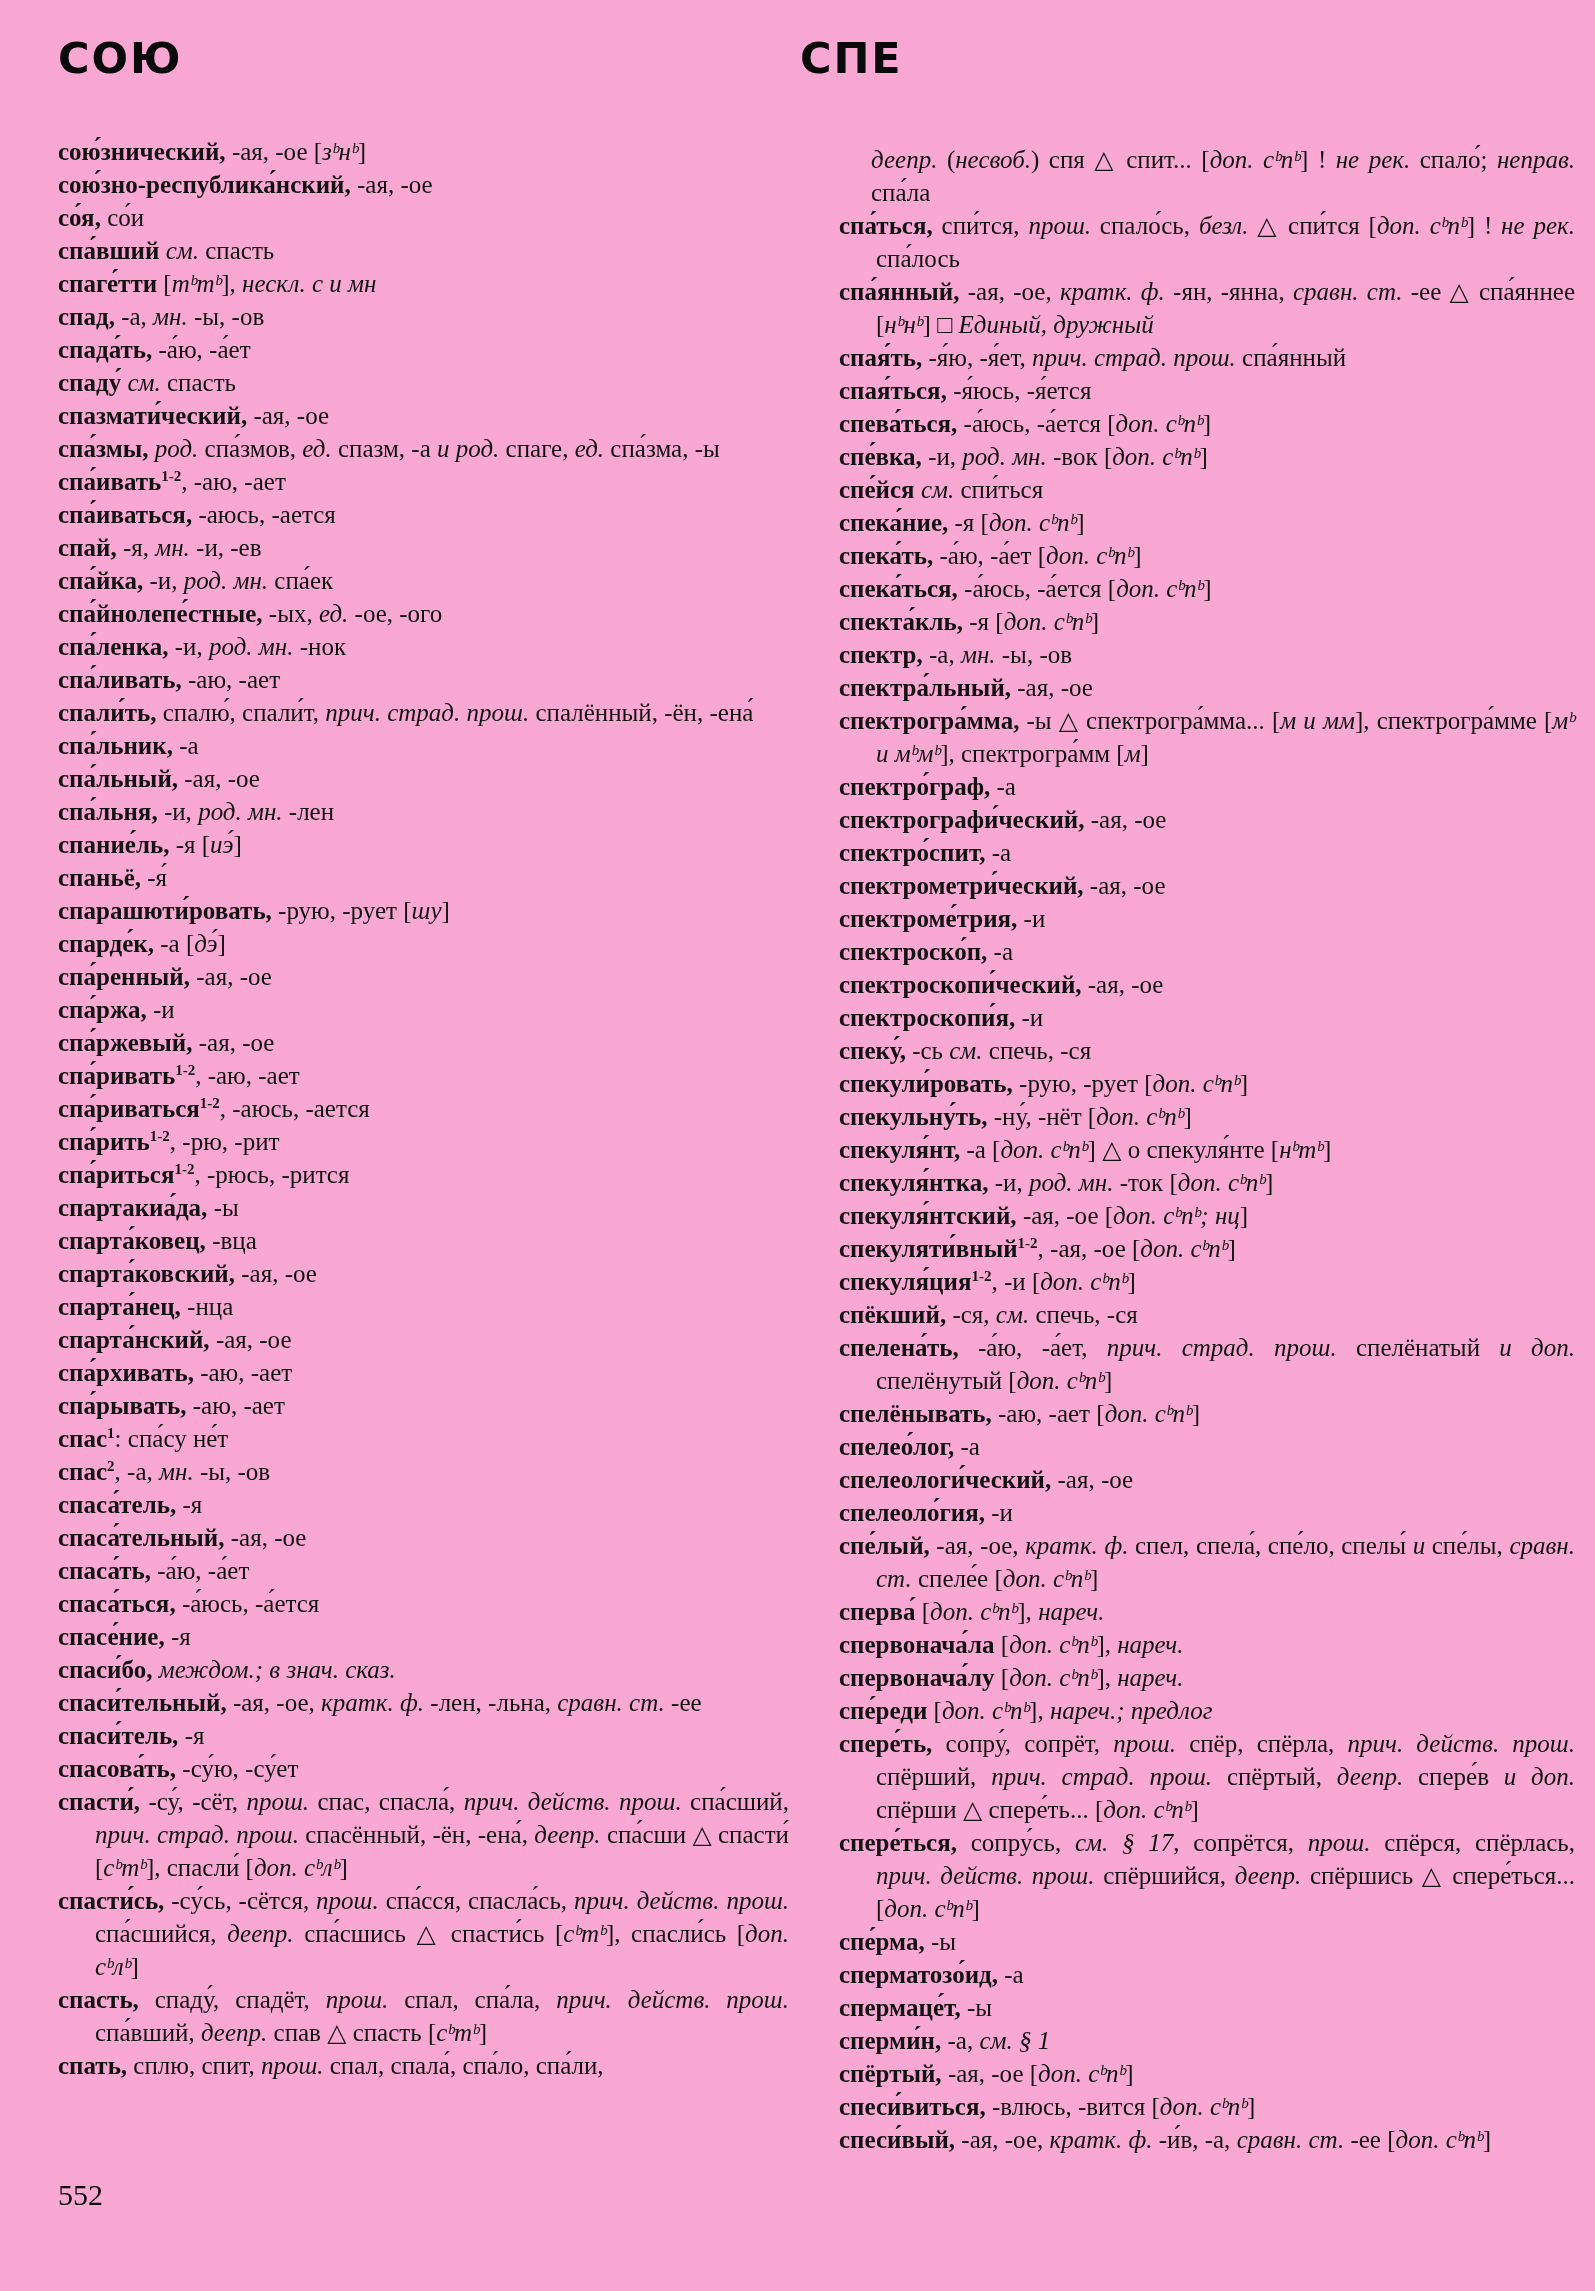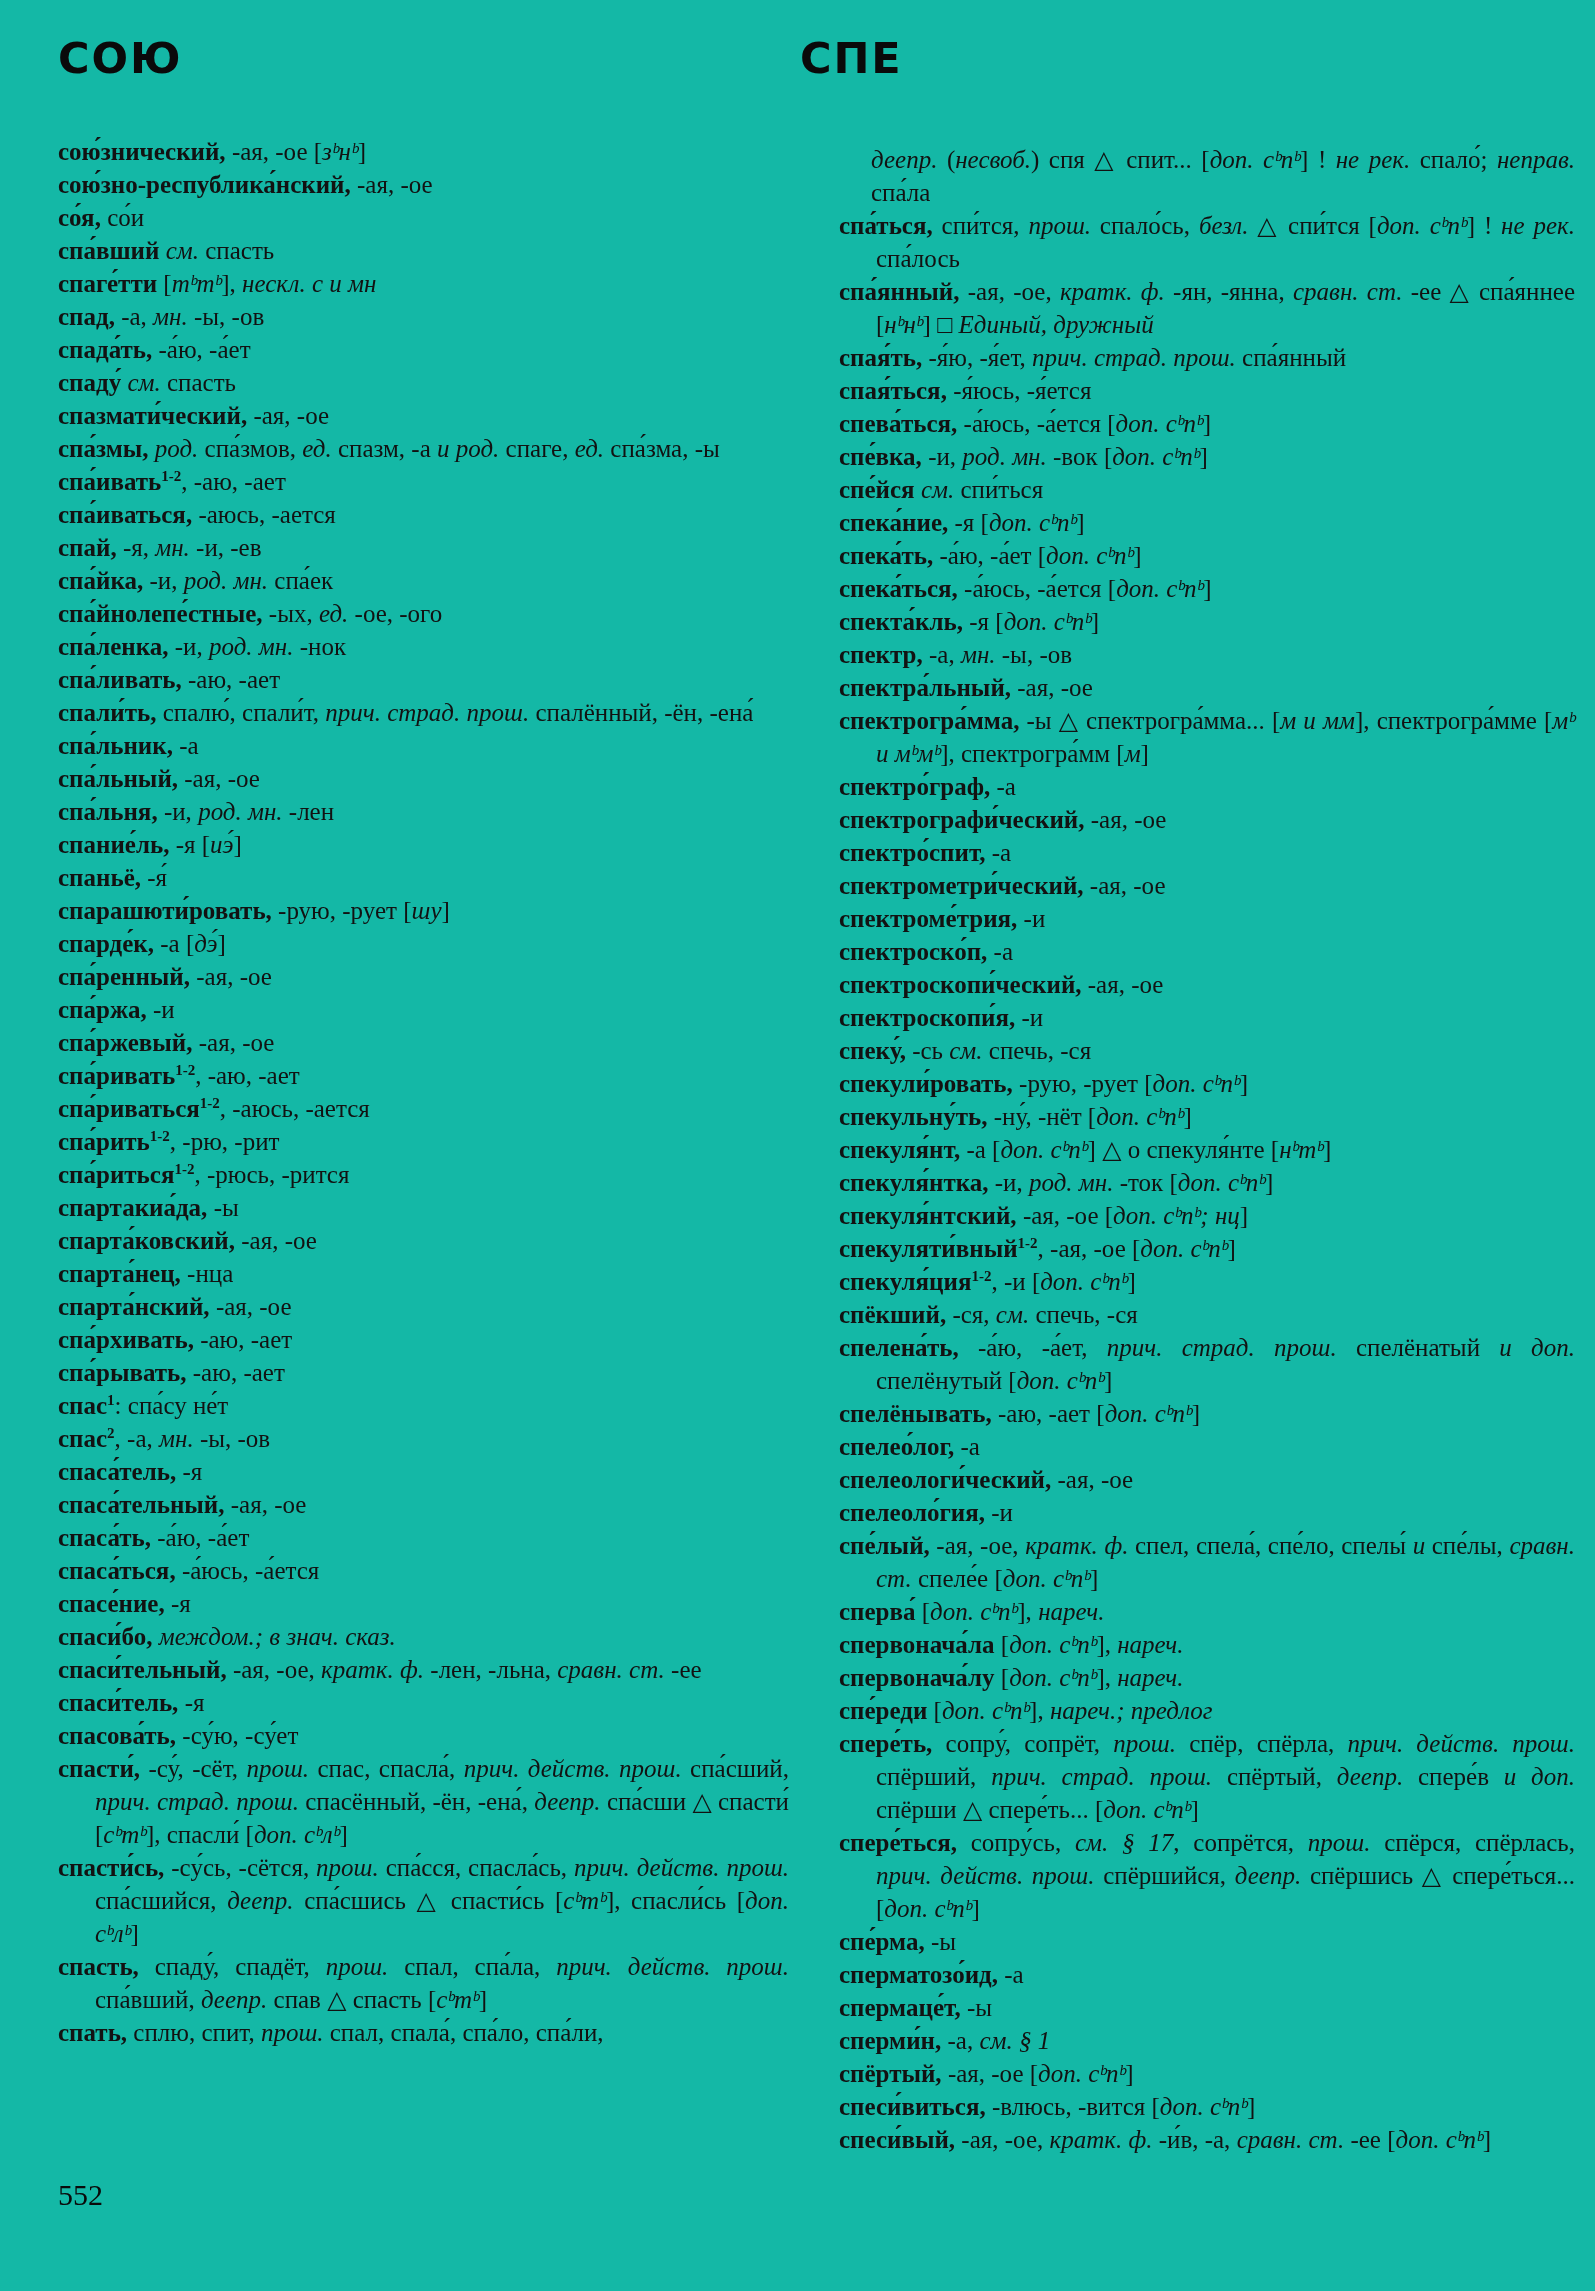--- a/index.html
+++ b/index.html
@@ -4,21 +4,21 @@
 <style>
   html,body{margin:0;padding:0;}
   body{
     width:1595px;height:2291px;
     background:#ffffff;
     font-family:"Liberation Serif","DejaVu Serif",serif;
     color:#121212;
     position:relative;
     -webkit-font-smoothing:antialiased;
   }
-  .page{position:absolute;inset:0;background:#14b8a6;overflow:hidden;}
+  .page{position:absolute;inset:0;background:#f9a8d4;overflow:hidden;}
   .guide{
     position:absolute;top:33px;
     font-family:"DejaVu Sans","Liberation Sans",sans-serif;
     font-weight:bold;font-size:43px;letter-spacing:1.9px;color:#0a0a0a;
   }
   .guide.left{left:58px;}
   .guide.right{left:800px;text-align:right;}
   .col{
     position:absolute;top:135px;
     font-size:25px;line-height:33px;
@@ -74,20 +74,21 @@
       <div class="entry"><span class="seg-b">спарашюти́ровать,</span><span class="seg-n"> -рую, -рует [</span><span class="seg-i">шу</span><span class="seg-n">]</span></div>
       <div class="entry"><span class="seg-b">спарде́к,</span><span class="seg-n"> -а [</span><span class="seg-i">дэ́</span><span class="seg-n">]</span></div>
       <div class="entry"><span class="seg-b">спа́ренный,</span><span class="seg-n"> -ая, -ое</span></div>
       <div class="entry"><span class="seg-b">спа́ржа,</span><span class="seg-n"> -и</span></div>
       <div class="entry"><span class="seg-b">спа́ржевый,</span><span class="seg-n"> -ая, -ое</span></div>
       <div class="entry"><span class="seg-b">спа́ривать</span><span class="seg-s">1-2</span><span class="seg-n">, -аю, -ает</span></div>
       <div class="entry"><span class="seg-b">спа́риваться</span><span class="seg-s">1-2</span><span class="seg-n">, -аюсь, -ается</span></div>
       <div class="entry"><span class="seg-b">спа́рить</span><span class="seg-s">1-2</span><span class="seg-n">, -рю, -рит</span></div>
       <div class="entry"><span class="seg-b">спа́риться</span><span class="seg-s">1-2</span><span class="seg-n">, -рюсь, -рится</span></div>
       <div class="entry"><span class="seg-b">спартакиа́да,</span><span class="seg-n"> -ы</span></div>
+      <div class="entry"><span class="seg-b">спарта́ковец,</span><span class="seg-n"> -вца</span></div>
       <div class="entry"><span class="seg-b">спарта́ковский,</span><span class="seg-n"> -ая, -ое</span></div>
       <div class="entry"><span class="seg-b">спарта́нец,</span><span class="seg-n"> -нца</span></div>
       <div class="entry"><span class="seg-b">спарта́нский,</span><span class="seg-n"> -ая, -ое</span></div>
       <div class="entry"><span class="seg-b">спа́рхивать,</span><span class="seg-n"> -аю, -ает</span></div>
       <div class="entry"><span class="seg-b">спа́рывать,</span><span class="seg-n"> -аю, -ает</span></div>
       <div class="entry"><span class="seg-b">спас</span><span class="seg-s">1</span><span class="seg-n">: спа́су не́т</span></div>
       <div class="entry"><span class="seg-b">спас</span><span class="seg-s">2</span><span class="seg-n">, -а, </span><span class="seg-i">мн.</span><span class="seg-n"> -ы, -ов</span></div>
       <div class="entry"><span class="seg-b">спаса́тель,</span><span class="seg-n"> -я</span></div>
       <div class="entry"><span class="seg-b">спаса́тельный,</span><span class="seg-n"> -ая, -ое</span></div>
       <div class="entry"><span class="seg-b">спаса́ть,</span><span class="seg-n"> -а́ю, -а́ет</span></div>

